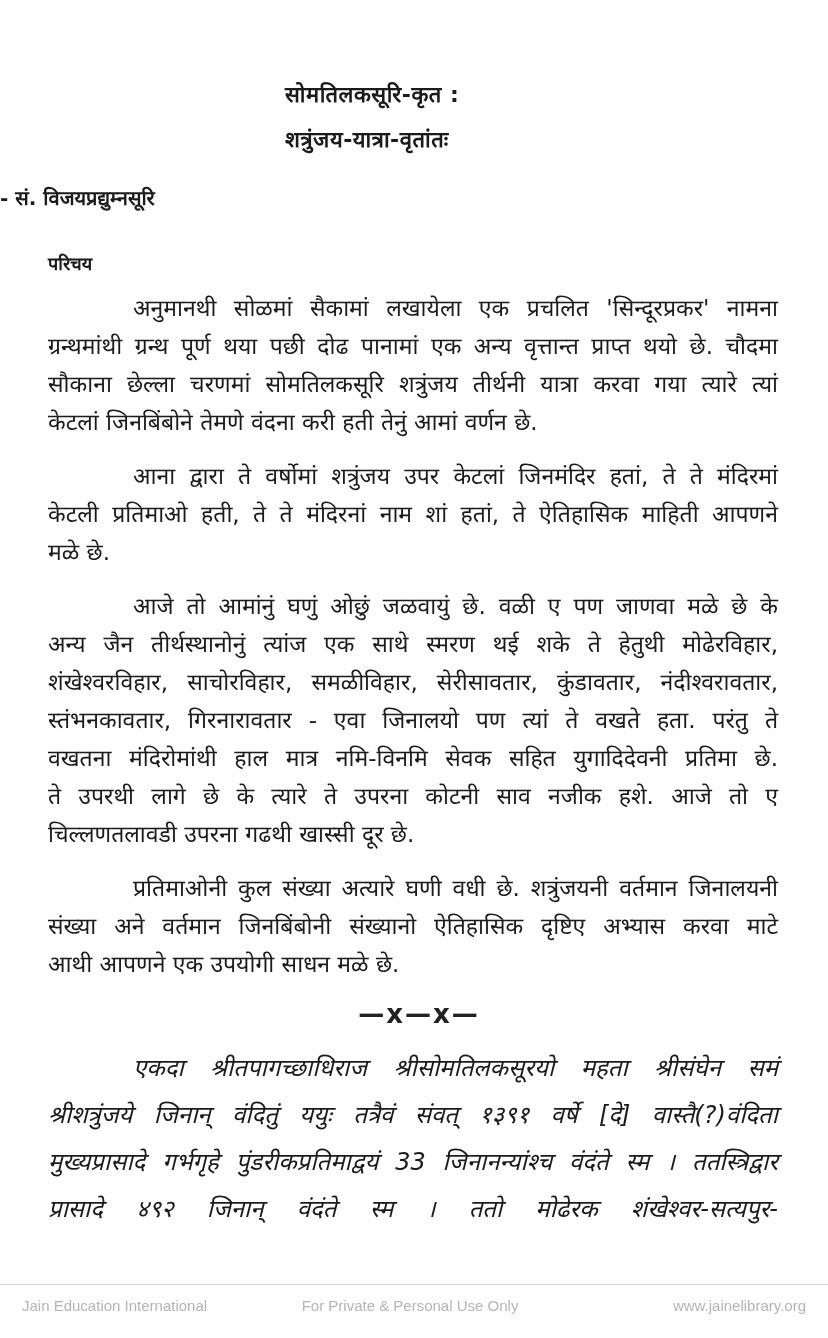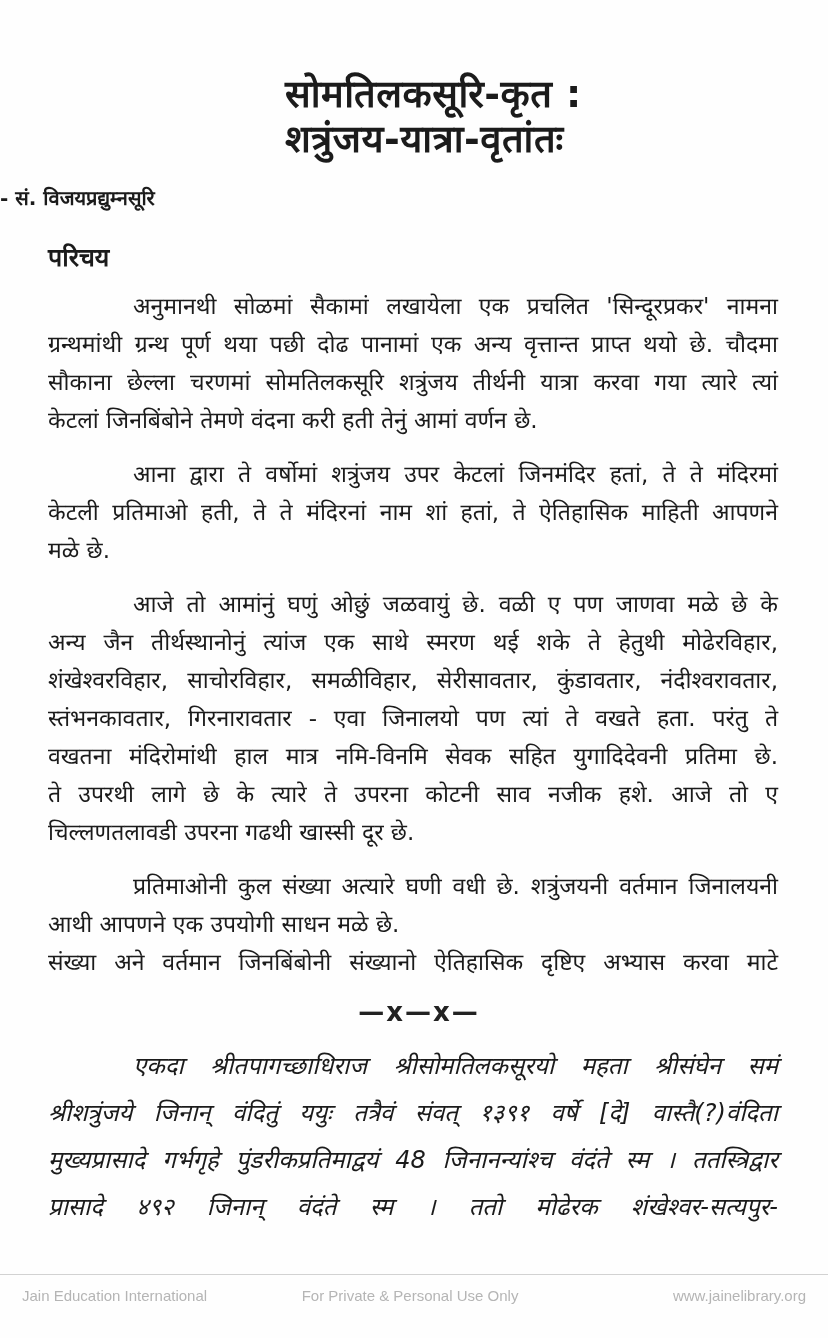--- a/index.html
+++ b/index.html
@@ -11,36 +11,36 @@
     background: #fefefe;
     color: #1b1b1b;
     font-family: "DejaVu Sans", "Liberation Serif", serif;
     overflow: hidden;
     box-sizing: border-box;
   }
   .title-block {
     margin: 72px 0 0 285px;
   }
   .title-line {
-    font-size: 38px;
+    font-size: 22px;
     font-weight: bold;
     line-height: 45px;
     margin: 0;
     letter-spacing: 0.5px;
   }
   .attribution {
     text-align: left;
     padding-right: 40px;
     margin-top: 22px;
     font-size: 20px;
     font-weight: bold;
   }
   .section-heading {
-    margin: 28px 0 0 48px;
-    font-size: 25px;
+    margin: 40px 0 0 48px;
+    font-size: 18px;
     font-weight: bold;
   }
   .body-text {
     padding: 14px 38px 0 48px;
   }
   .para { margin: 0 12px 16px 0; }
   .line {
     display: block;
     font-size: 23px;
     line-height: 38px;
@@ -62,21 +62,21 @@
   .sanskrit .line {
     font-size: 24px;
     line-height: 47px;
     font-style: italic;
   }
   .footer {
     position: absolute;
     left: 0;
     right: 0;
     bottom: 0;
-    height: 64px;
+    height: 54px;
   }
   .footer-rule {
     height: 1px;
     background: #d2d2d2;
     margin: 0;
   }
   .footer-row {
     display: flex;
     justify-content: space-between;
     align-items: center;
@@ -121,30 +121,30 @@
       <span class="line j">अन्य जैन तीर्थस्थानोनुं त्यांज एक साथे स्मरण थई शके ते हेतुथी मोढेरविहार,</span>
       <span class="line j">शंखेश्वरविहार, साचोरविहार, समळीविहार, सेरीसावतार, कुंडावतार, नंदीश्वरावतार,</span>
       <span class="line j">स्तंभनकावतार, गिरनारावतार - एवा जिनालयो पण त्यां ते वखते हता.  परंतु ते</span>
       <span class="line j">वखतना मंदिरोमांथी हाल मात्र नमि-विनमि सेवक सहित युगादिदेवनी प्रतिमा छे.</span>
       <span class="line j">ते उपरथी लागे छे के त्यारे ते उपरना कोटनी साव नजीक हशे.  आजे तो ए</span>
       <span class="line">चिल्लणतलावडी उपरना गढथी खास्सी दूर छे.</span>
     </p>
 
     <p class="para">
       <span class="line j indent">प्रतिमाओनी कुल संख्या अत्यारे घणी वधी छे.  शत्रुंजयनी वर्तमान जिनालयनी</span>
+      <span class="line j">संख्या अने वर्तमान जिनबिंबोनी संख्यानो ऐतिहासिक दृष्टिए अभ्यास करवा माटे</span>
       <span class="line">आथी आपणने एक उपयोगी साधन मळे छे.</span>
-      <span class="line j">संख्या अने वर्तमान जिनबिंबोनी संख्यानो ऐतिहासिक दृष्टिए अभ्यास करवा माटे</span>
     </p>
 
     <div class="divider">—x—x—</div>
 
     <p class="para sanskrit">
       <span class="line j indent">एकदा श्रीतपागच्छाधिराज श्रीसोमतिलकसूरयो महता श्रीसंघेन समं</span>
       <span class="line j">श्रीशत्रुंजये जिनान् वंदितुं ययुः तत्रैवं संवत् १३९१ वर्षे [दे] वास्तै(?)वंदिता</span>
-      <span class="line j">मुख्यप्रासादे गर्भगृहे पुंडरीकप्रतिमाद्वयं 48 जिनानन्यांश्च वंदंते स्म । ततस्त्रिद्वार</span>
+      <span class="line j">मुख्यप्रासादे गर्भगृहे पुंडरीकप्रतिमाद्वयं 33 जिनानन्यांश्च वंदंते स्म । ततस्त्रिद्वार</span>
       <span class="line j">प्रासादे ४९२ जिनान् वंदंते स्म । ततो मोढेरक शंखेश्वर-सत्यपुर-</span>
     </p>
 
   </section>
 
   <footer class="footer">
     <div class="footer-rule"></div>
     <div class="footer-row">
       <span class="footer-left">Jain Education International</span>
       <span class="footer-center">For Private &amp; Personal Use Only</span>

